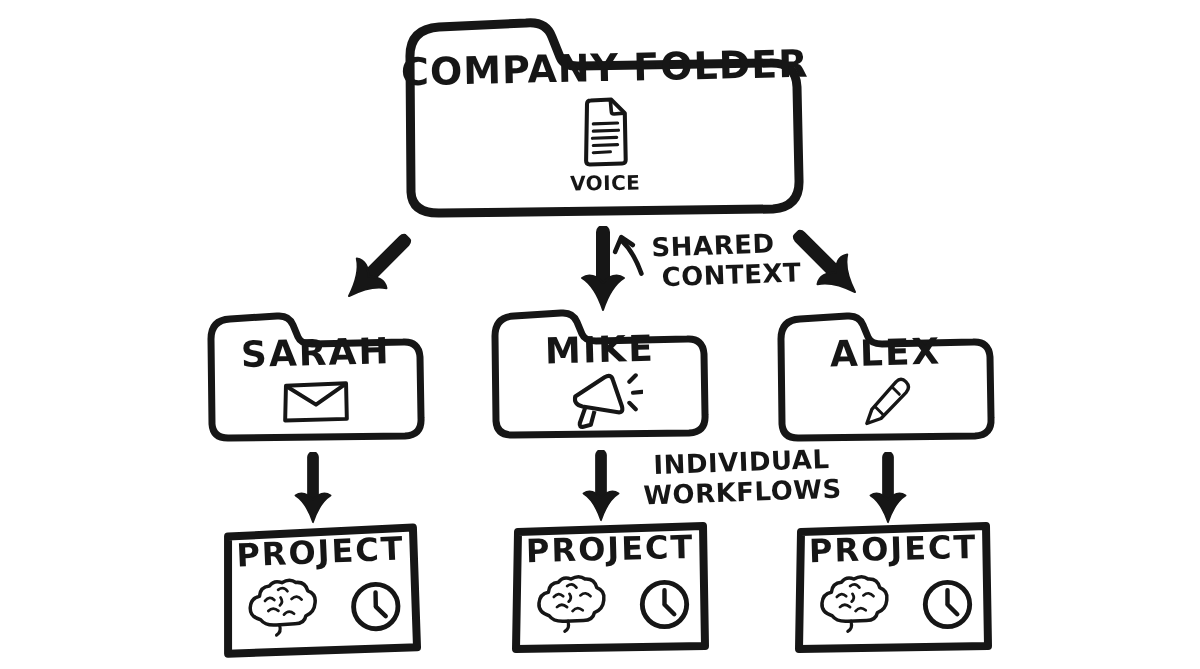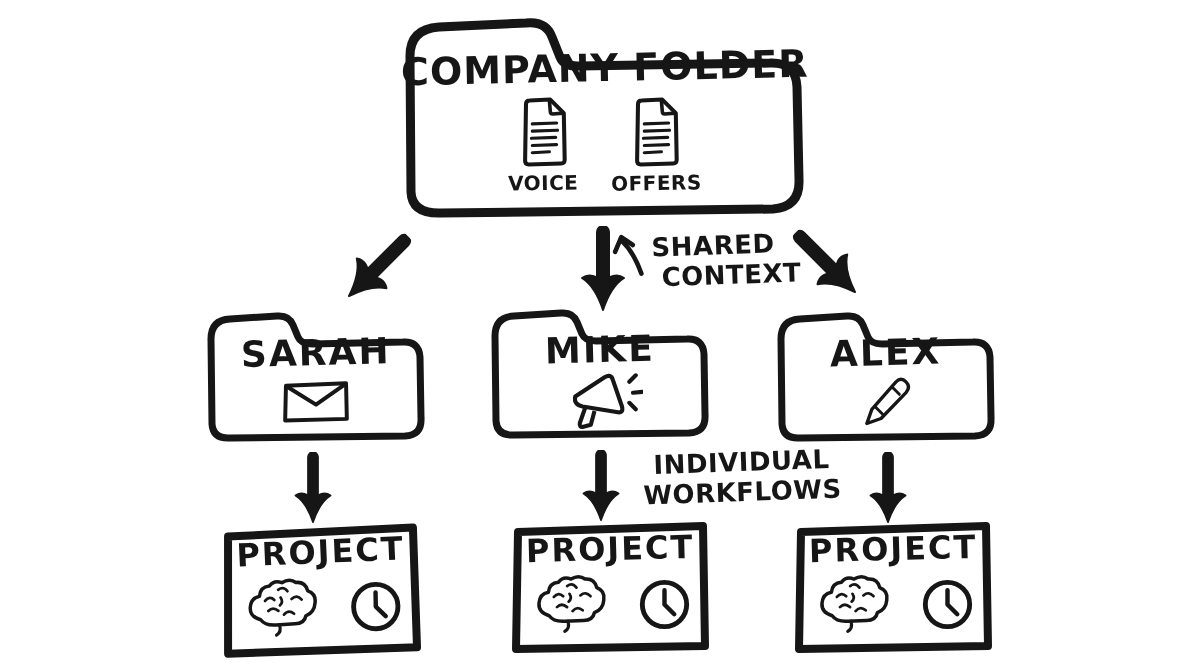--- a/index.html
+++ b/index.html
@@ -124,26 +124,20 @@
         <use href="#folder-lg"></use>
       </svg>
     <div class="company-title">COMPANY FOLDER</div>
     <div class="docs-row">
       <div class="doc">
         <svg class="doc-icon" viewBox="0 0 62 80">
             <use href="#doc"></use>
           </svg>
         <div class="doc-label">VOICE</div>
       </div>
-      <div class="doc">
-        <svg class="doc-icon" viewBox="0 0 62 80">
-            <use href="#doc"></use>
-          </svg>
-        <div class="doc-label">OFFERS</div>
-      </div>
     </div>
   </div>
 
   <svg class="abs arrow a1" viewBox="0 0 52 86">
       <use href="#arrow"></use>
     </svg>
   <svg class="abs arrow a2" viewBox="0 0 52 86">
       <use href="#arrow"></use>
     </svg>
   <svg class="abs arrow a3" viewBox="0 0 52 86">

